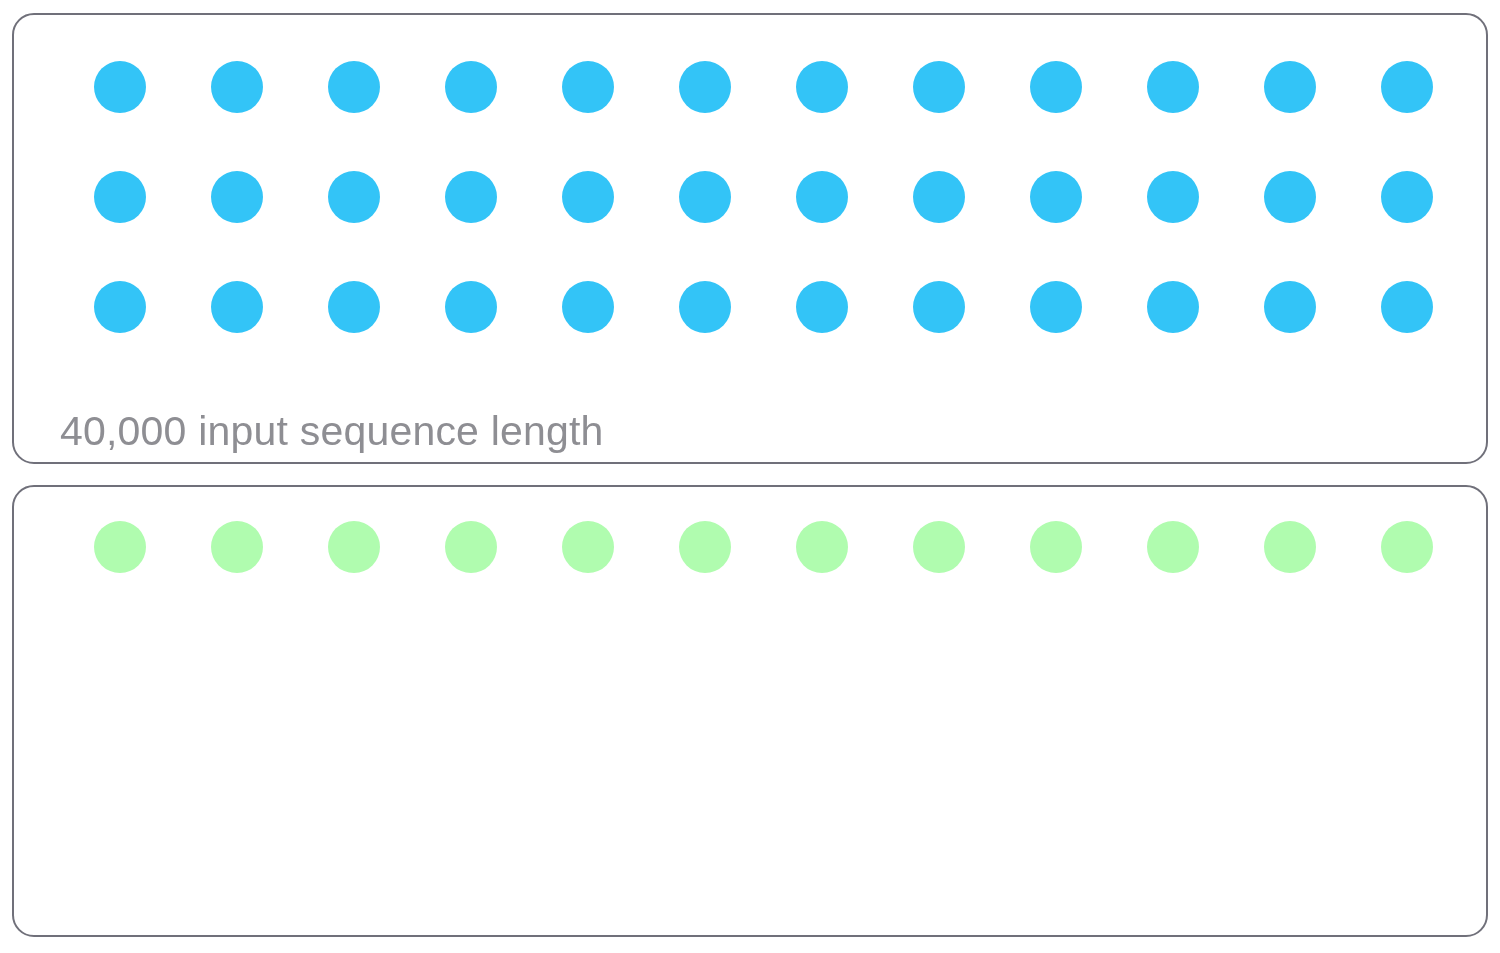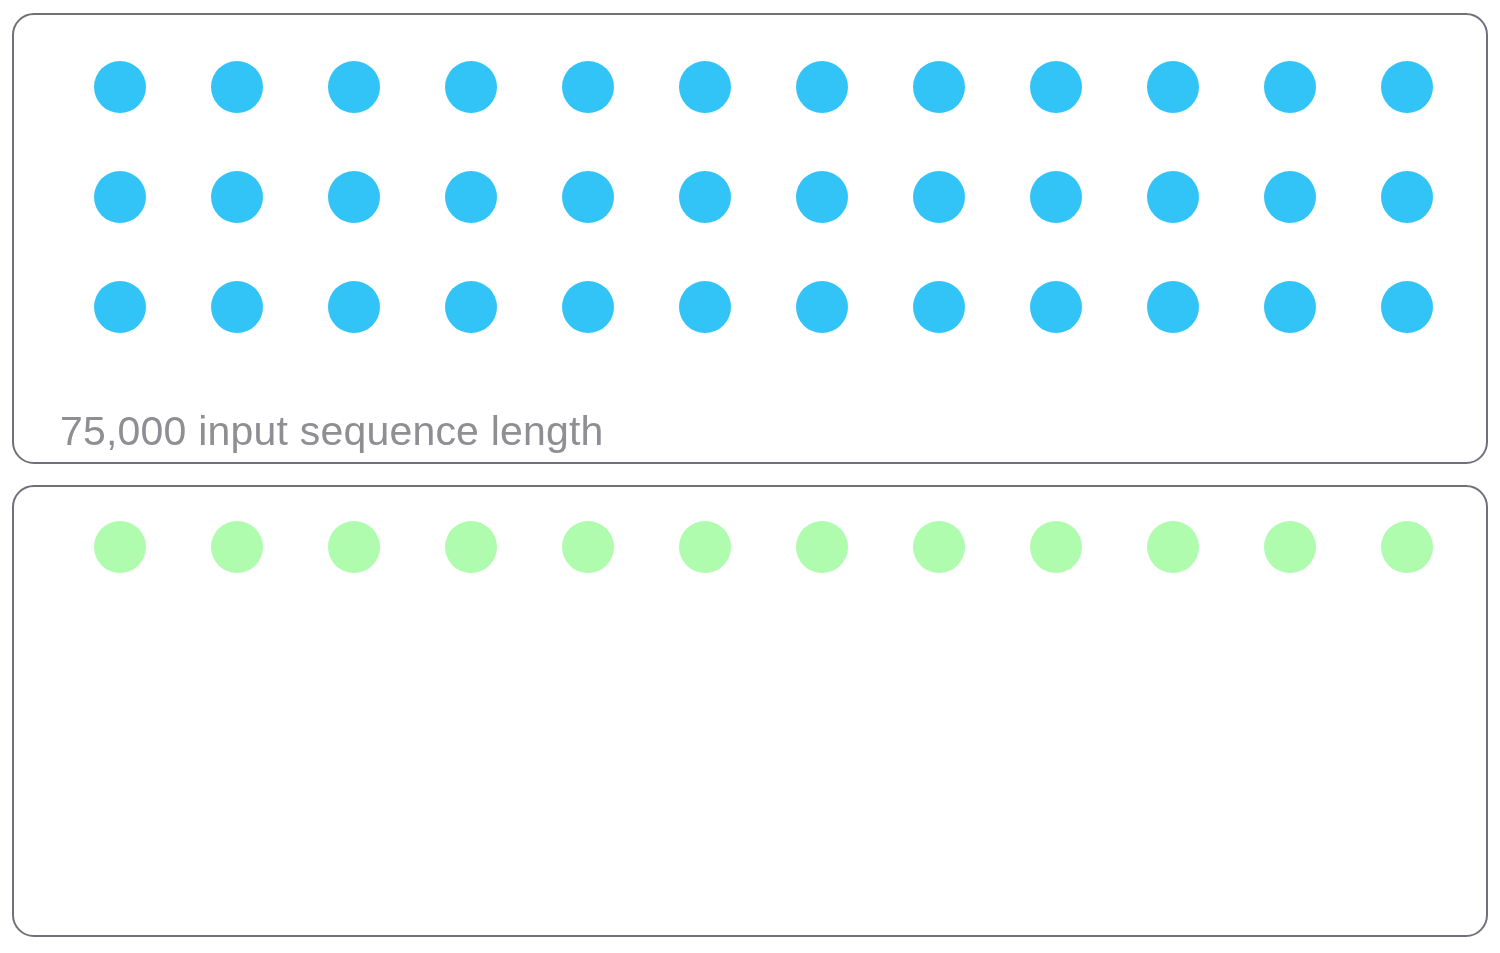--- a/index.html
+++ b/index.html
@@ -127,21 +127,21 @@
           <div class="dot blue" style="left: 548px; background: rgb(51, 196, 247);"></div>
           <div class="dot blue" style="left: 665px; background: rgb(51, 196, 247);"></div>
           <div class="dot blue" style="left: 782px; background: rgb(51, 196, 247);"></div>
           <div class="dot blue" style="left: 899px; background: rgb(51, 196, 247);"></div>
           <div class="dot blue" style="left: 1016px; background: rgb(51, 196, 247);"></div>
           <div class="dot blue" style="left: 1133px; background: rgb(51, 196, 247);"></div>
           <div class="dot blue" style="left: 1250px; background: rgb(51, 196, 247);"></div>
           <div class="dot blue" style="left: 1367px; background: rgb(51, 196, 247);"></div>
         </div>
       </div>
-    <div class="card-label" id="label-input">75,000 input sequence length</div>
+    <div class="card-label" id="label-input">40,000 input sequence length</div>
   </section>
 
   <section class="card" id="card-output">
     <div class="dot-grid" id="grid-output">
         <div class="dot-row" style="top: 34px;">
           <div class="dot green" style="left: 80px; background: rgb(176, 252, 175);"></div>
           <div class="dot green" style="left: 197px; background: rgb(176, 252, 175);"></div>
           <div class="dot green" style="left: 314px; background: rgb(176, 252, 175);"></div>
           <div class="dot green" style="left: 431px; background: rgb(176, 252, 175);"></div>
           <div class="dot green" style="left: 548px; background: rgb(176, 252, 175);"></div>

